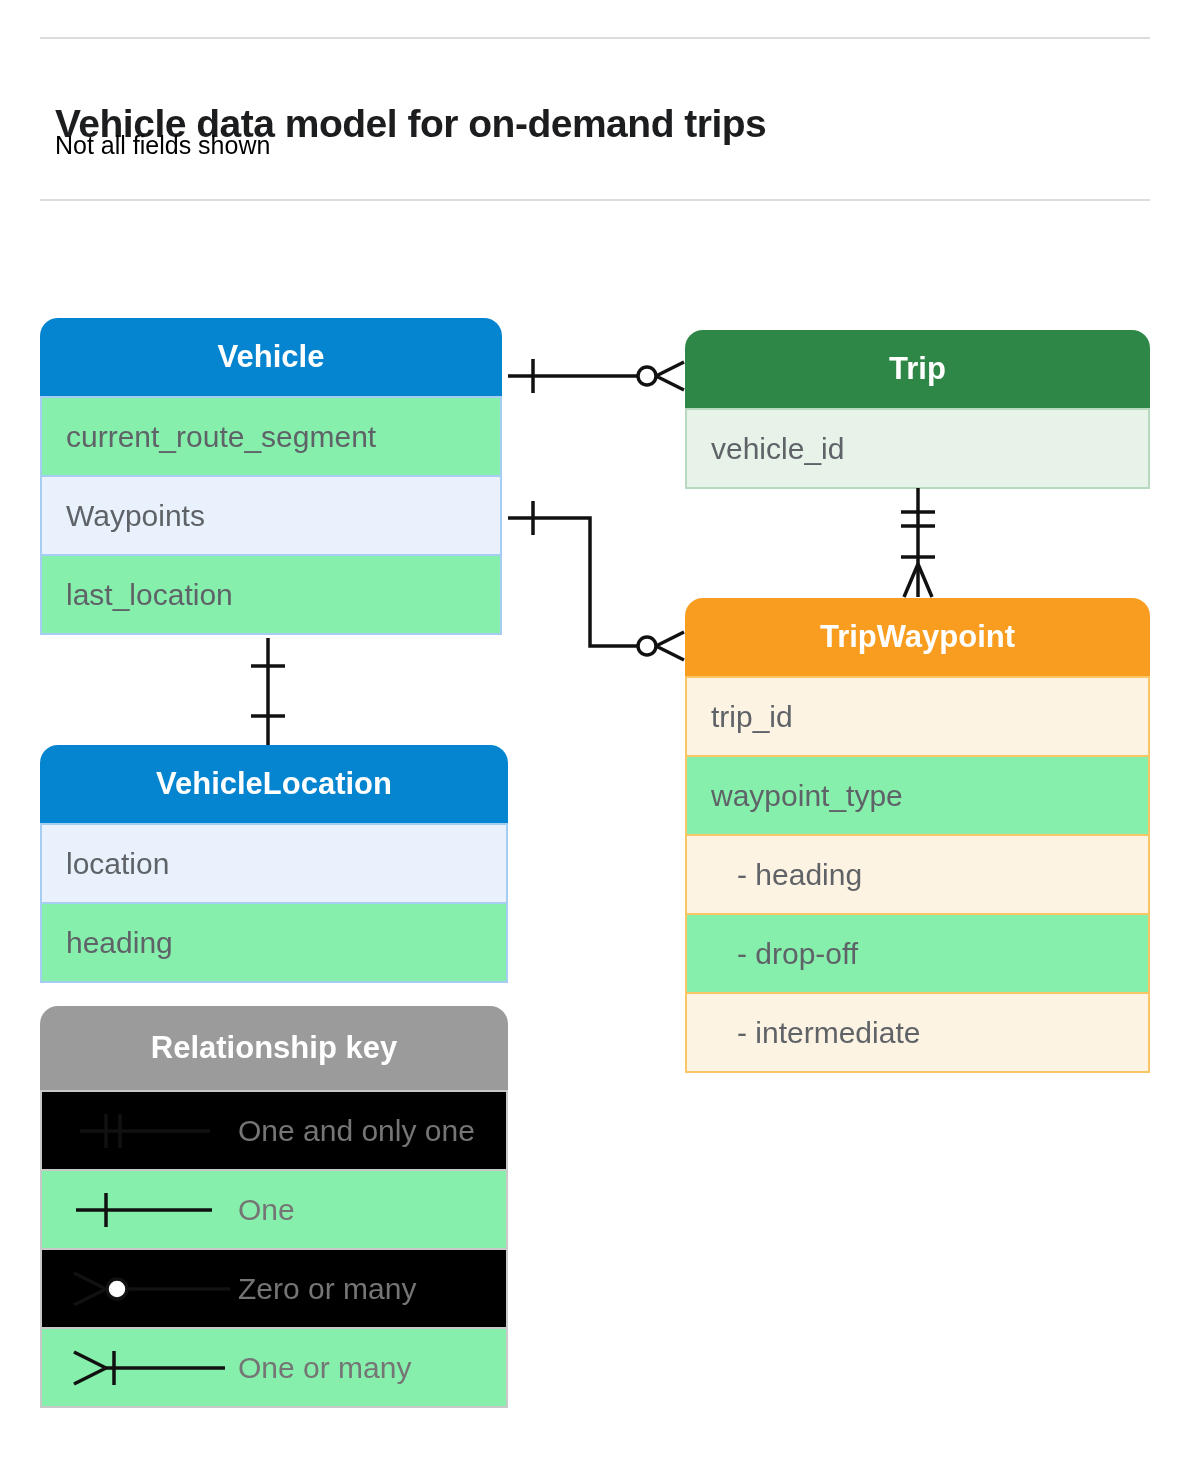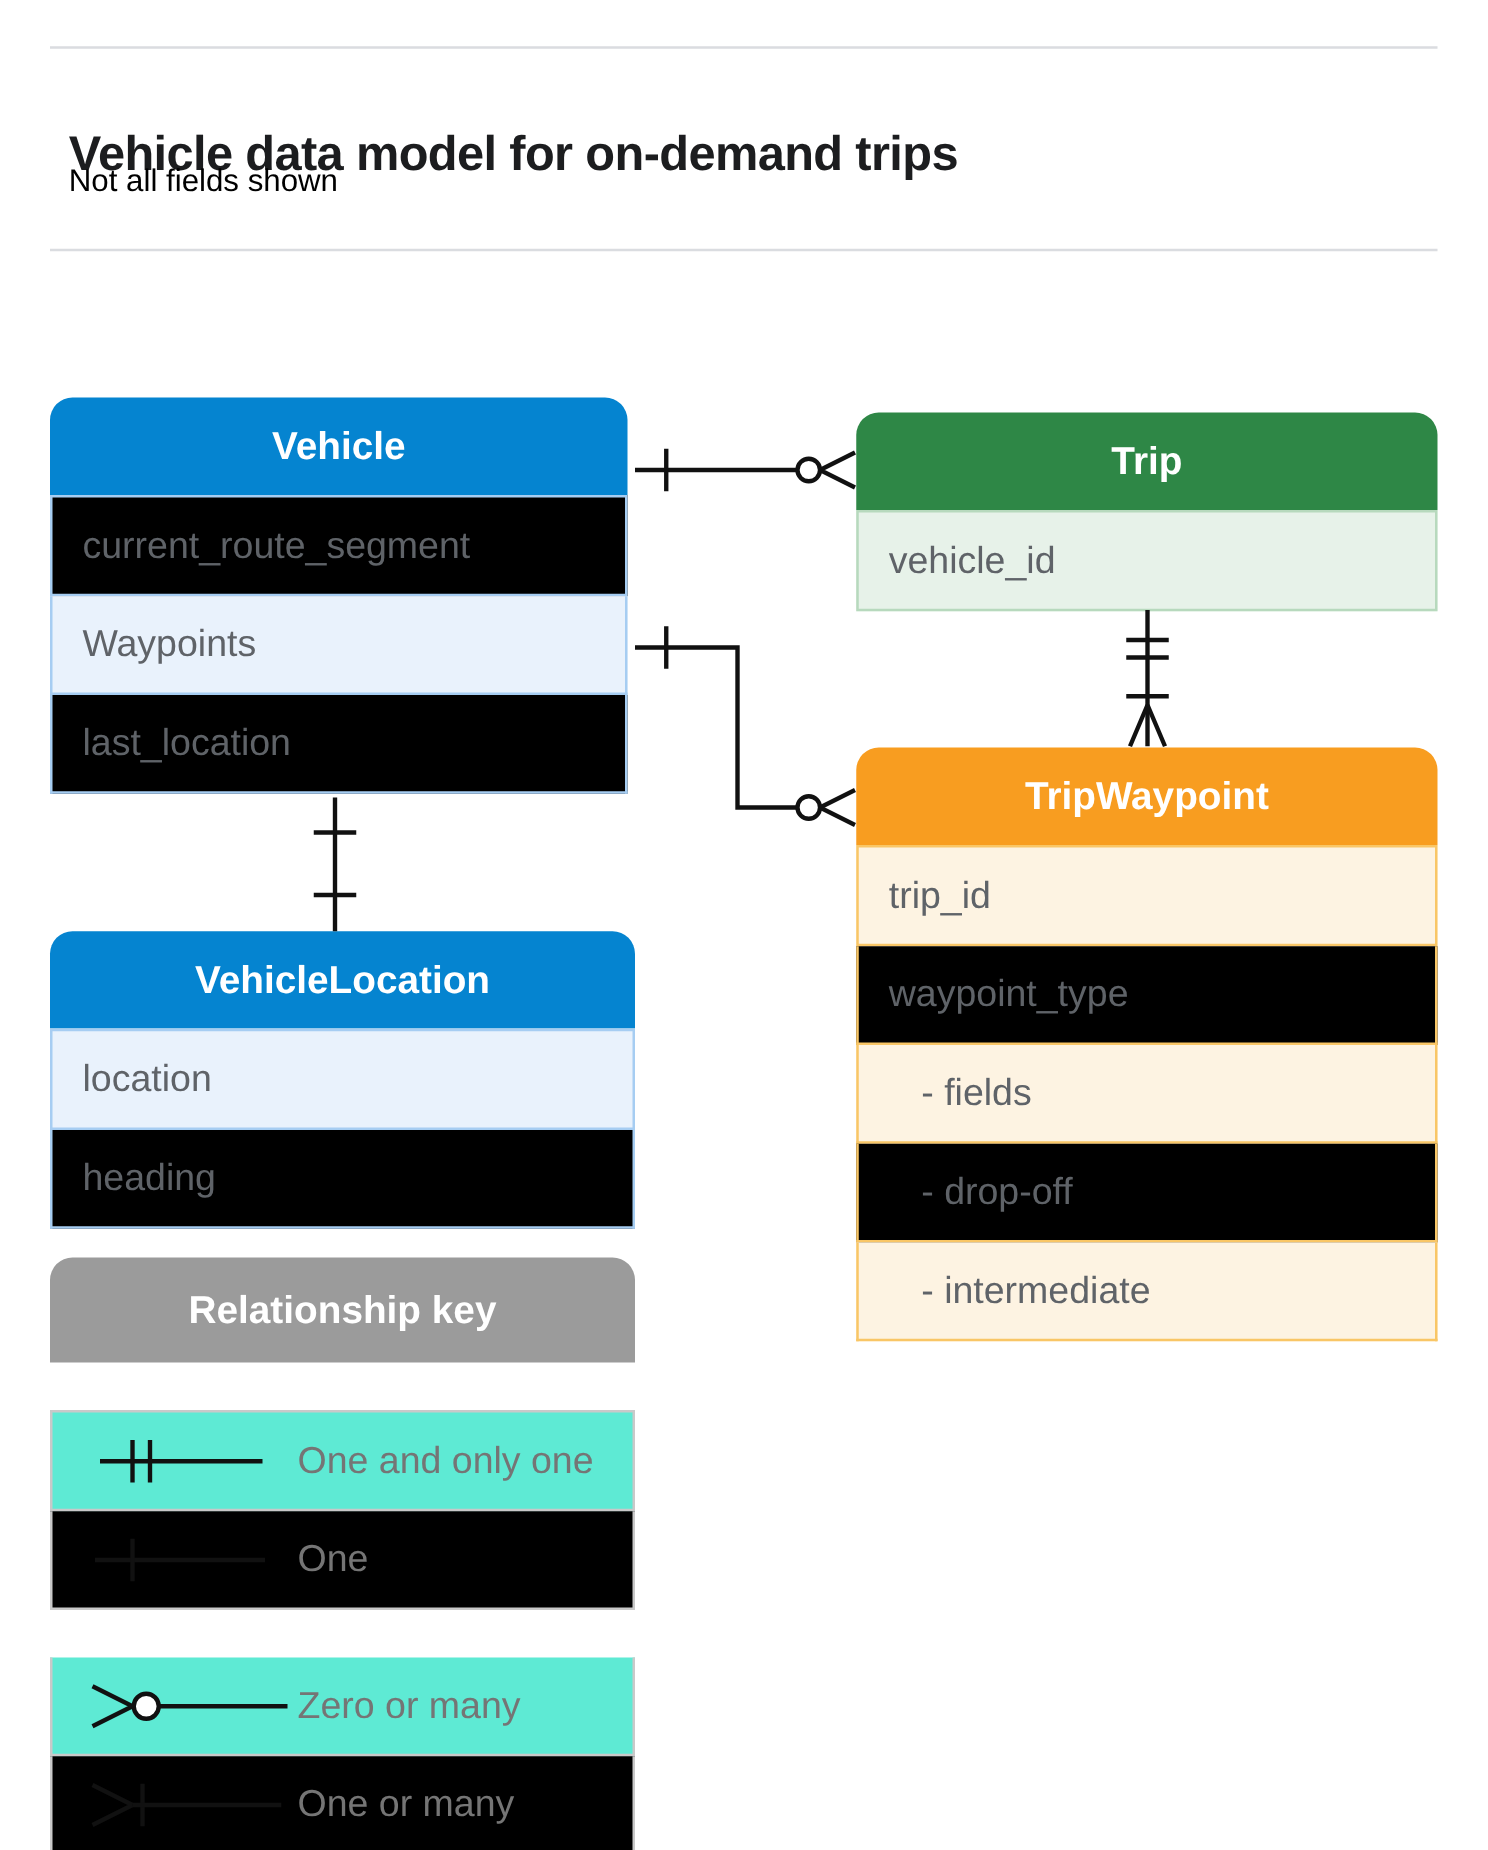--- a/index.html
+++ b/index.html
@@ -22,21 +22,21 @@
   .entity { position: absolute; }
   .entity .hdr {
     height: 78px; border-radius: 18px 18px 0 0;
     display: flex; align-items: center; justify-content: center;
     color: #ffffff; font-size: 31px; font-weight: bold;
   }
   .entity .rows { background: #ffffff; }
   .entity .row {
     height: 77px; display: flex; align-items: center;
     padding-left: 24px; font-size: 30px; color: #5f6368;
-    border-style: solid; border-width: 0 2px 2px 2px; background: #000000;
+    border-style: solid; border-width: 0 2px 2px 2px; background: #86efac;
   }
   .entity .rows .row:first-child { border-top-width: 2px; }
   .row.enum { padding-left: 50px; }
 
   
   .blue .hdr { background: #0584d0; }
   .blue .row { border-color: #a6cdf2; }
   .blue .row.alt { background: #e9f2fc; }
 
   
@@ -45,21 +45,21 @@
   .green .row.alt { background: #e7f2e9; }
 
   
   .orange .hdr { background: #f89d20; }
   .orange .row { border-color: #f9c666; }
   .orange .row.alt { background: #fdf3e2; }
 
   
   .gray .hdr { background: #9b9b9b; height: 84px; }
   .gray .row { border-color: #c9c9c9; height: 77px; padding-left: 18px; color: #757575; }
-  .gray .row.alt { background: #5eead4; margin-top: 38px; }
+  .gray .row.alt { background: #000000; }
   .legend-symbol { width: 178px; height: 52px; flex: 0 0 178px; }
   .legend-label { font-size: 30px; color: #757575; }
 
   #vehicle          { left: 40px;  top: 318px; width: 462px; }
   #trip             { left: 685px; top: 330px; width: 465px; border-radius: 15px; }
   #trip-waypoint    { left: 685px; top: 598px; width: 465px; }
   #vehicle-location { left: 40px;  top: 745px; width: 468px; }
   #relationship-key { left: 40px;  top: 1006px; width: 468px; }
 
   #connector-layer {
@@ -97,21 +97,21 @@
   <div class="rows">
     <div class="row alt">vehicle_id</div>
   </div>
 </div>
 
 <div class="entity orange" id="trip-waypoint">
   <div class="hdr">TripWaypoint</div>
   <div class="rows">
     <div class="row alt">trip_id</div>
     <div class="row">waypoint_type</div>
-    <div class="row alt enum">- fields</div>
+    <div class="row alt enum">- heading</div>
     <div class="row enum">- drop-off</div>
     <div class="row alt enum">- intermediate</div>
   </div>
 </div>
 
 <div class="entity blue" id="vehicle-location">
   <div class="hdr">VehicleLocation</div>
   <div class="rows">
     <div class="row alt">location</div>
     <div class="row">heading</div>

